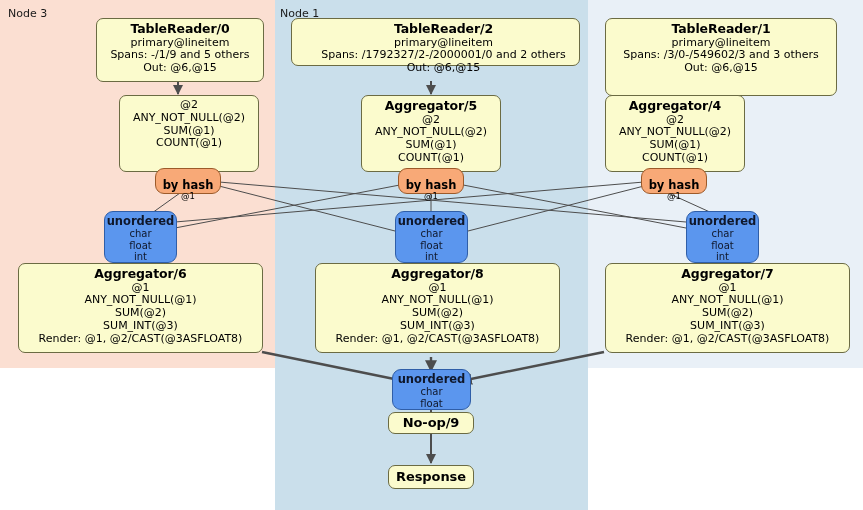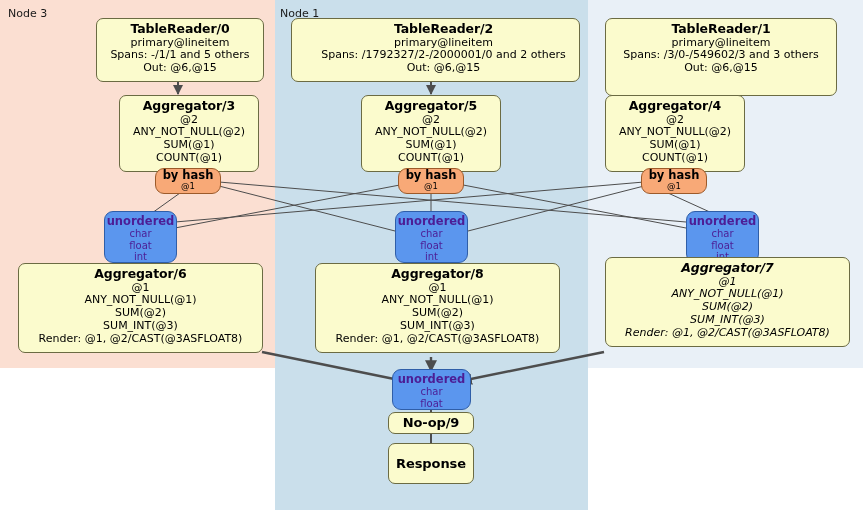--- a/index.html
+++ b/index.html
@@ -74,41 +74,41 @@
   
   .hash {
     position: absolute;
     box-sizing: border-box;
     border-radius: 9px;
     border: 1px solid #9c5a2a;
     background: #f8a977;
     text-align: center;
     color: #000;
     line-height: 1.12;
-    padding-top: 0;
+    padding-top: 10px;
     white-space: nowrap;
   }
   .hash .title {
     display: block;
     font-weight: bold;
     font-size: 11.5px;
   }
   .hash .line {
     display: block;
     font-size: 8.5px;
   }
   
   .sync {
     position: absolute;
     box-sizing: border-box;
     border-radius: 9px;
     border: 1px solid #2f5ea8;
     background: #5b96ee;
     text-align: center;
-    color: #4c1d95;
+    color: #0f172a;
     line-height: 1.15;
     padding-top: 3px;
     white-space: nowrap;
   }
   .sync .title {
     display: block;
     font-weight: bold;
     font-size: 11.5px;
   }
   .sync .line {
@@ -162,40 +162,39 @@
     <path d="M 604 352 L 461 381" stroke="#4d4d4d" stroke-width="2.4" fill="none" marker-end="url(#arrow)"></path>
 
     <path d="M 431 409 L 431 412" stroke="#4d4d4d" stroke-width="2" fill="none"></path>
 
     <path d="M 431 434 L 431 463" stroke="#4d4d4d" stroke-width="2" fill="none" marker-end="url(#arrow)"></path>
   </svg>
 
   <div class="box proc" style="left:96px; top:18px; width:168px; height:64px;">
     <span class="title">TableReader/0</span>
     <span class="line">primary@lineitem</span>
-    <span class="line">Spans: -/1/1 and 5 others</span>
+    <span class="line">Spans: -/1/9 and 5 others</span>
     <span class="line">Out: @6,@15</span>
   </div>
 
-  <div class="box proc" style="left:291px; top:18px; width:289px; height:64px;padding-left:16px;">
+  <div class="box proc" style="left:291px; top:18px; width:289px; height:48px;padding-left:16px;">
     <span class="title">TableReader/2</span>
     <span class="line">primary@lineitem</span>
     <span class="line">Spans: /1792327/2-/2000001/0 and 2 others</span>
     <span class="line">Out: @6,@15</span>
   </div>
 
   <div class="box proc" style="left:605px; top:18px; width:232px; height:78px;">
     <span class="title">TableReader/1</span>
     <span class="line">primary@lineitem</span>
     <span class="line">Spans: /3/0-/549602/3 and 3 others</span>
     <span class="line">Out: @6,@15</span>
   </div>
 
   <div class="box proc" style="left:119px; top:95px; width:140px; height:77px;">
-    <span class="title">Aggregator/3</span>
     <span class="line">@2</span>
     <span class="line">ANY_NOT_NULL(@2)</span>
     <span class="line">SUM(@1)</span>
     <span class="line">COUNT(@1)</span>
   </div>
 
   <div class="box proc" style="left:361px; top:95px; width:140px; height:77px;">
     <span class="title">Aggregator/5</span>
     <span class="line">@2</span>
     <span class="line">ANY_NOT_NULL(@2)</span>
@@ -254,36 +253,36 @@
 
   <div class="box proc" style="left:315px; top:263px; width:245px; height:90px;">
     <span class="title">Aggregator/8</span>
     <span class="line">@1</span>
     <span class="line">ANY_NOT_NULL(@1)</span>
     <span class="line">SUM(@2)</span>
     <span class="line">SUM_INT(@3)</span>
     <span class="line">Render: @1, @2/CAST(@3ASFLOAT8)</span>
   </div>
 
-  <div class="box proc" style="left:605px; top:257px; width:245px; height:90px;font-style:italic;">
+  <div class="box proc" style="left:605px; top:263px; width:245px; height:90px;">
     <span class="title">Aggregator/7</span>
     <span class="line">@1</span>
     <span class="line">ANY_NOT_NULL(@1)</span>
     <span class="line">SUM(@2)</span>
     <span class="line">SUM_INT(@3)</span>
     <span class="line">Render: @1, @2/CAST(@3ASFLOAT8)</span>
   </div>
 
   <div class="sync" style="left:392px; top:369px; width:79px; height:41px;">
     <span class="title">unordered</span>
     <span class="line">char</span>
     <span class="line">float</span>
   </div>
 
   <div class="box small-box" style="left:388px; top:412px; width:86px; height:22px;text-align:center;">
     <span class="title">No-op/9</span>
   </div>
 
-  <div class="box small-box" style="left:388px; top:443px; width:86px; height:41px;">
+  <div class="box small-box" style="left:388px; top:465px; width:86px; height:24px;">
     <span class="title">Response</span>
   </div>
 
 </div>
 
 </body></html>

